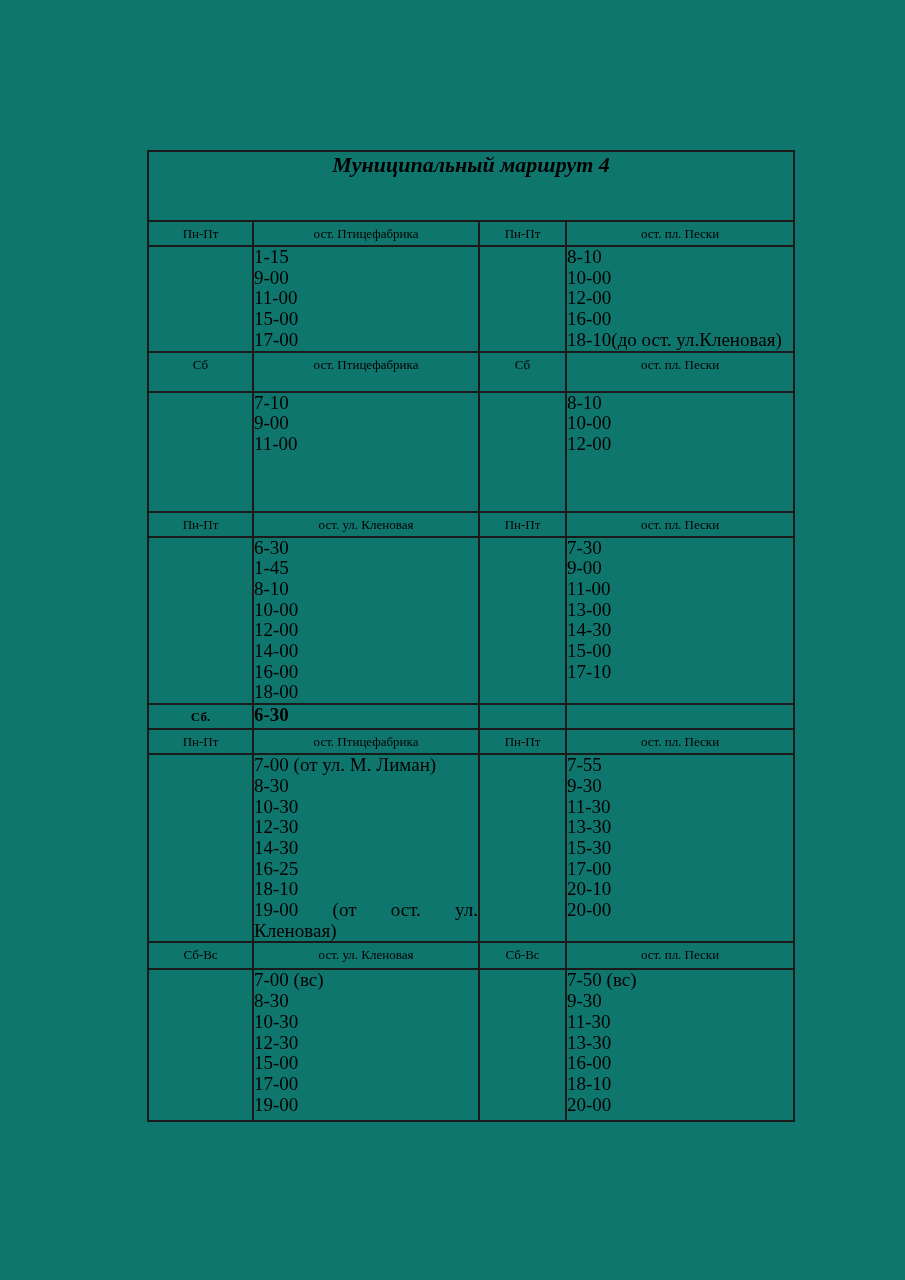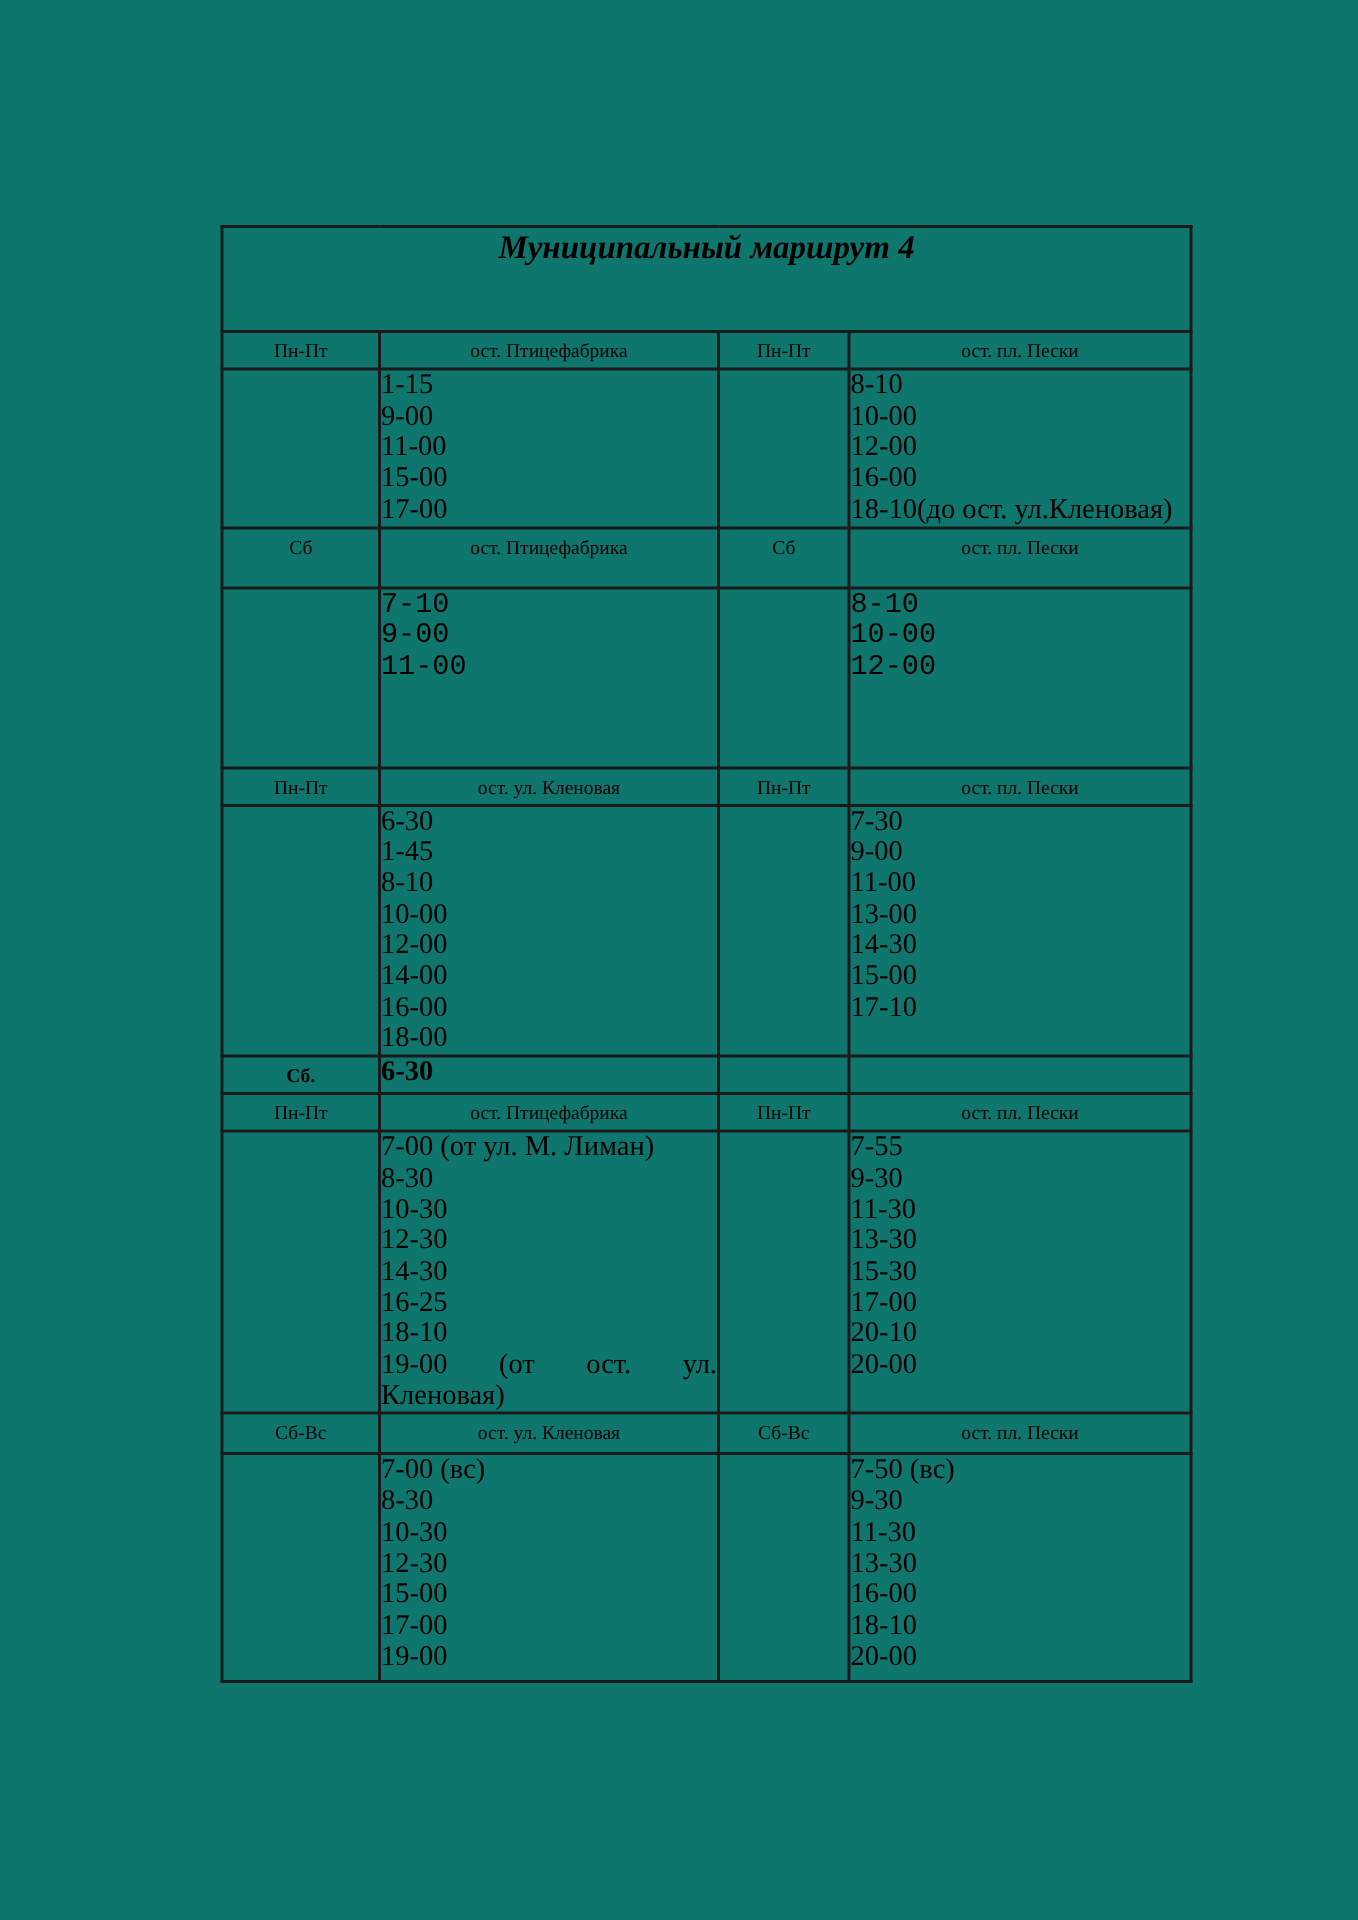--- a/index.html
+++ b/index.html
@@ -92,21 +92,21 @@
             <div class="tline">16-00</div>
             <div class="tline">18-10(до ост. ул.Кленовая)</div>
           </td>
         </tr>
         <tr style="height: 40px;">
           <td class="hdr">Сб</td>
           <td class="hdr">ост. Птицефабрика</td>
           <td class="hdr">Сб</td>
           <td class="hdr">ост. пл. Пески</td>
         </tr>
-        <tr style="height: 120px; font-family: Liberation Mono, monospace;">
+        <tr style="height: 120px;">
           <td class="daycol"></td>
           <td class="times">
             <div class="tline">7-10</div>
             <div class="tline">9-00</div>
             <div class="tline">11-00</div>
           </td>
           <td class="daycol"></td>
           <td class="times">
             <div class="tline">8-10</div>
             <div class="tline">10-00</div>

